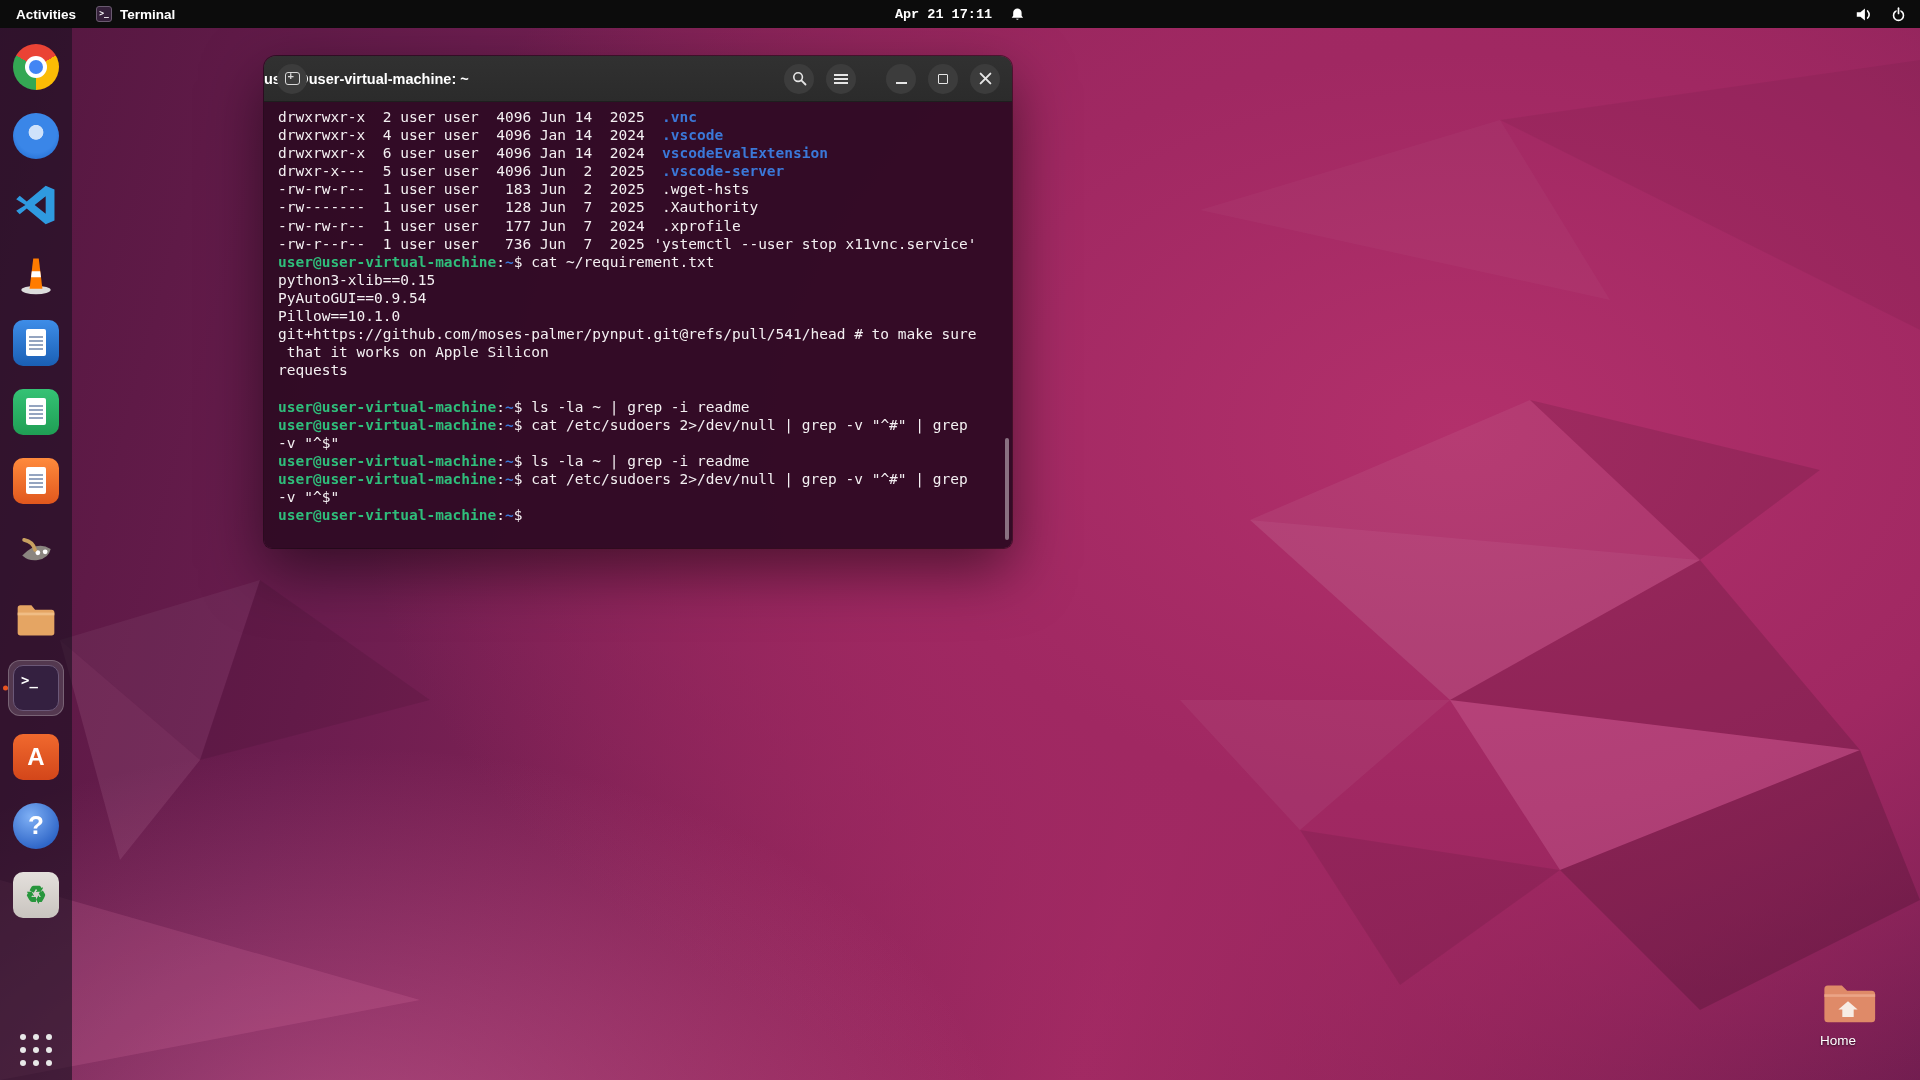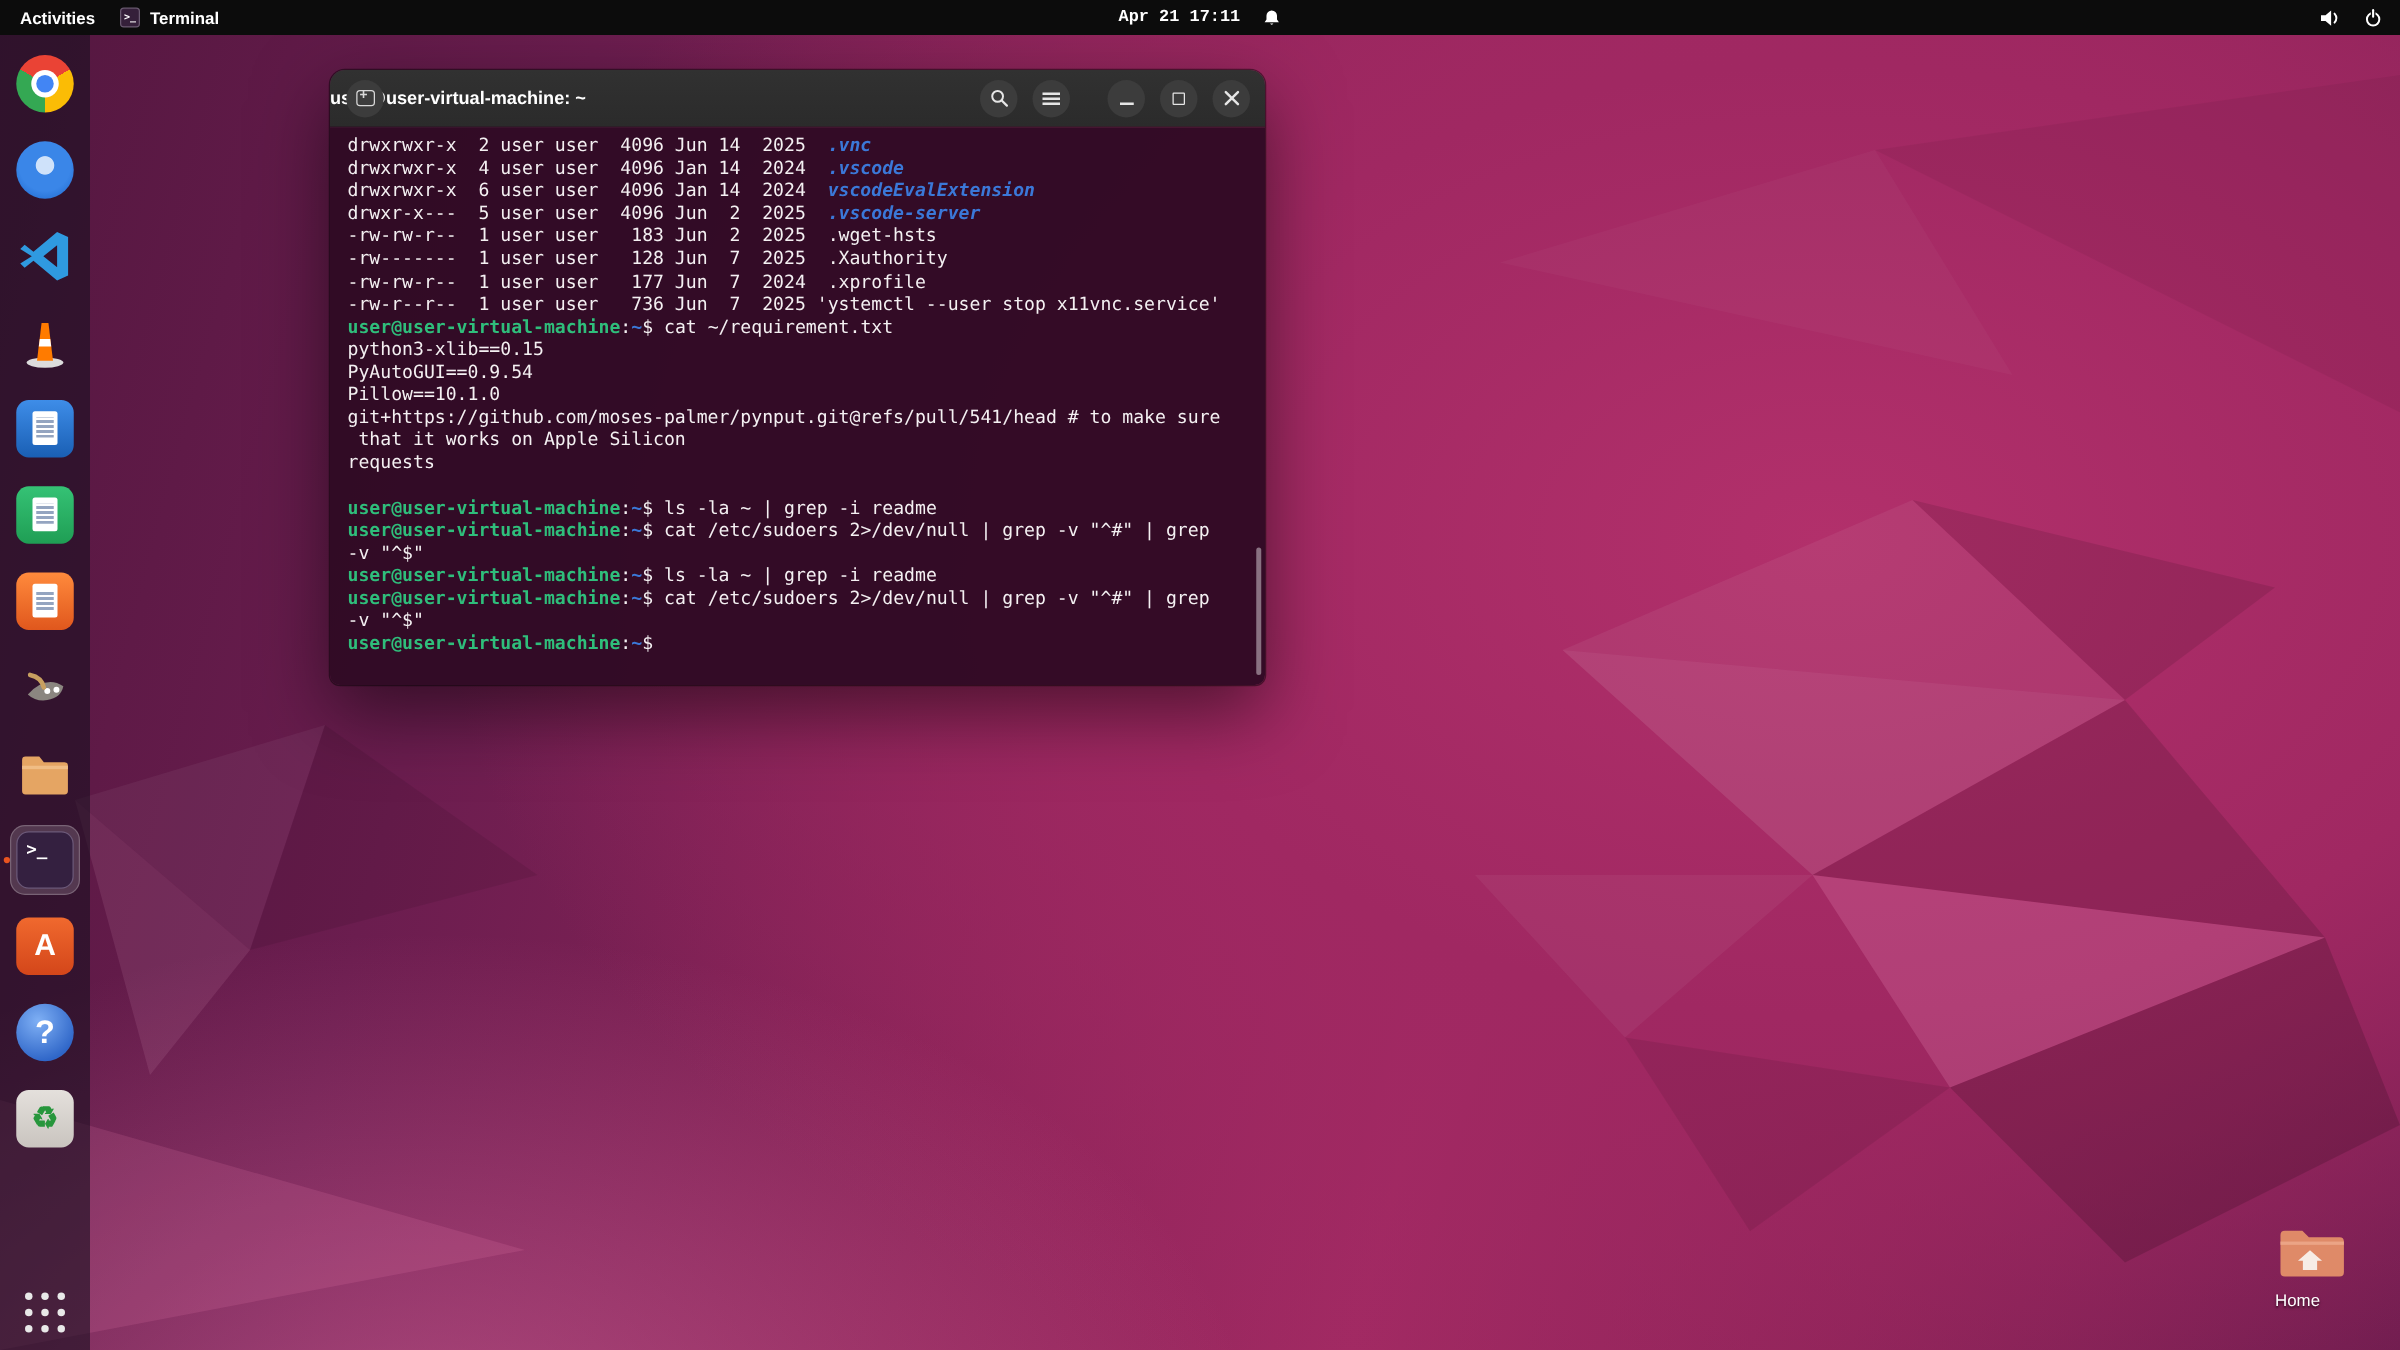--- a/index.html
+++ b/index.html
@@ -76,21 +76,21 @@
   .burger::after { content:""; position:absolute; left:0; right:0; top:2px; height:2px; background:#e6e6e6; }
   .min-glyph { width:11px; height:2px; background:#e6e6e6; margin-top:8px; }
   .max-glyph { width:10px; height:10px; border:1.6px solid #e6e6e6; border-radius:1px; }
 
   .term-body { position:relative; height:446px; background:rgba(48,10,36,.965);
     padding:6px 12px 6px 14px; cursor:text; }
   .term-out { font:14.5px/18.1px "DejaVu Sans Mono", monospace; color:#f4f0f2; }
   .tline { white-space:pre; }
   .c-fg { color:#f4f0f2; }
   .c-green { color:var(--green,#2fbe7b); font-weight:700; }
-  .c-blue { color:var(--blue,#3b78d8); font-weight:700;font-style:italic; }
+  .c-blue { color:var(--blue,#3b78d8); font-weight:700; }
   .scroll-thumb { position:absolute; right:3px; bottom:8px; width:4px; height:102px;
     background:rgba(255,255,255,.42); border-radius:2px; cursor:grab; }
 
   
   .home-icon { position:absolute; right:22px; bottom:32px; width:78px; text-align:left; cursor:pointer; z-index:20; }
   .home-label { margin-top:3px; color:#fff; font-size:13.5px; text-shadow:0 1px 2px rgba(0,0,0,.65); }
 </style>
 </head>
 <body>
 

